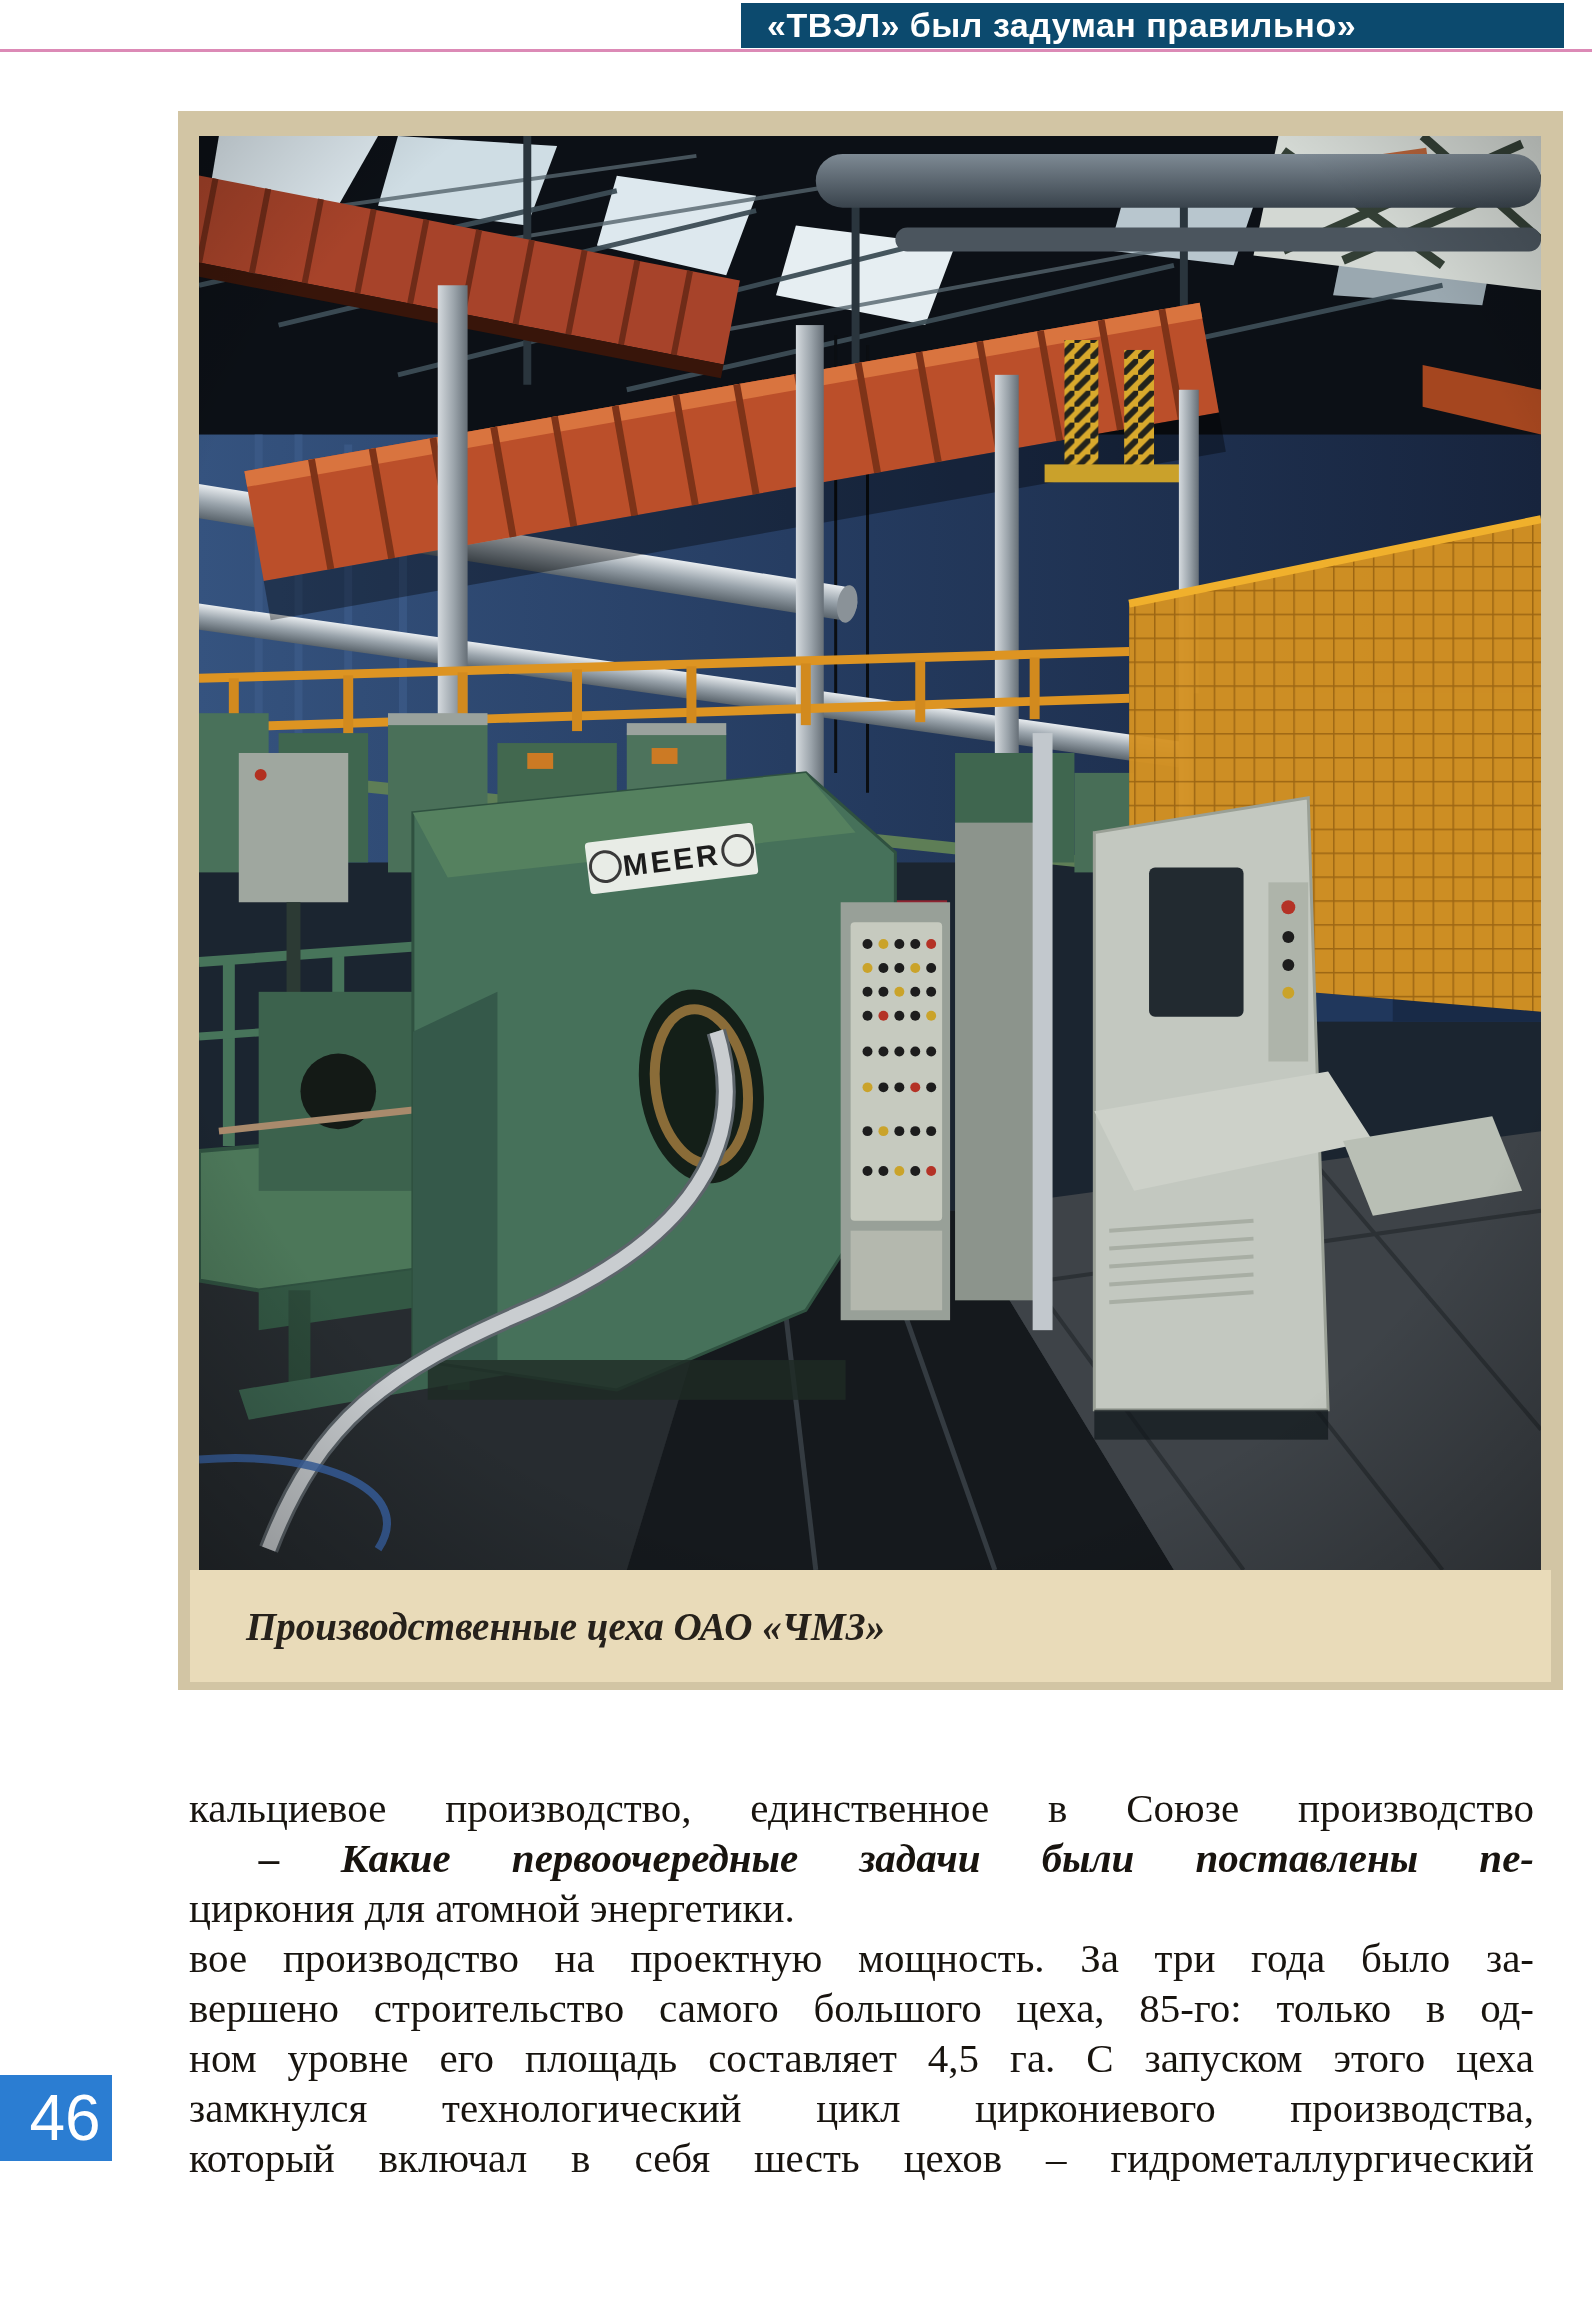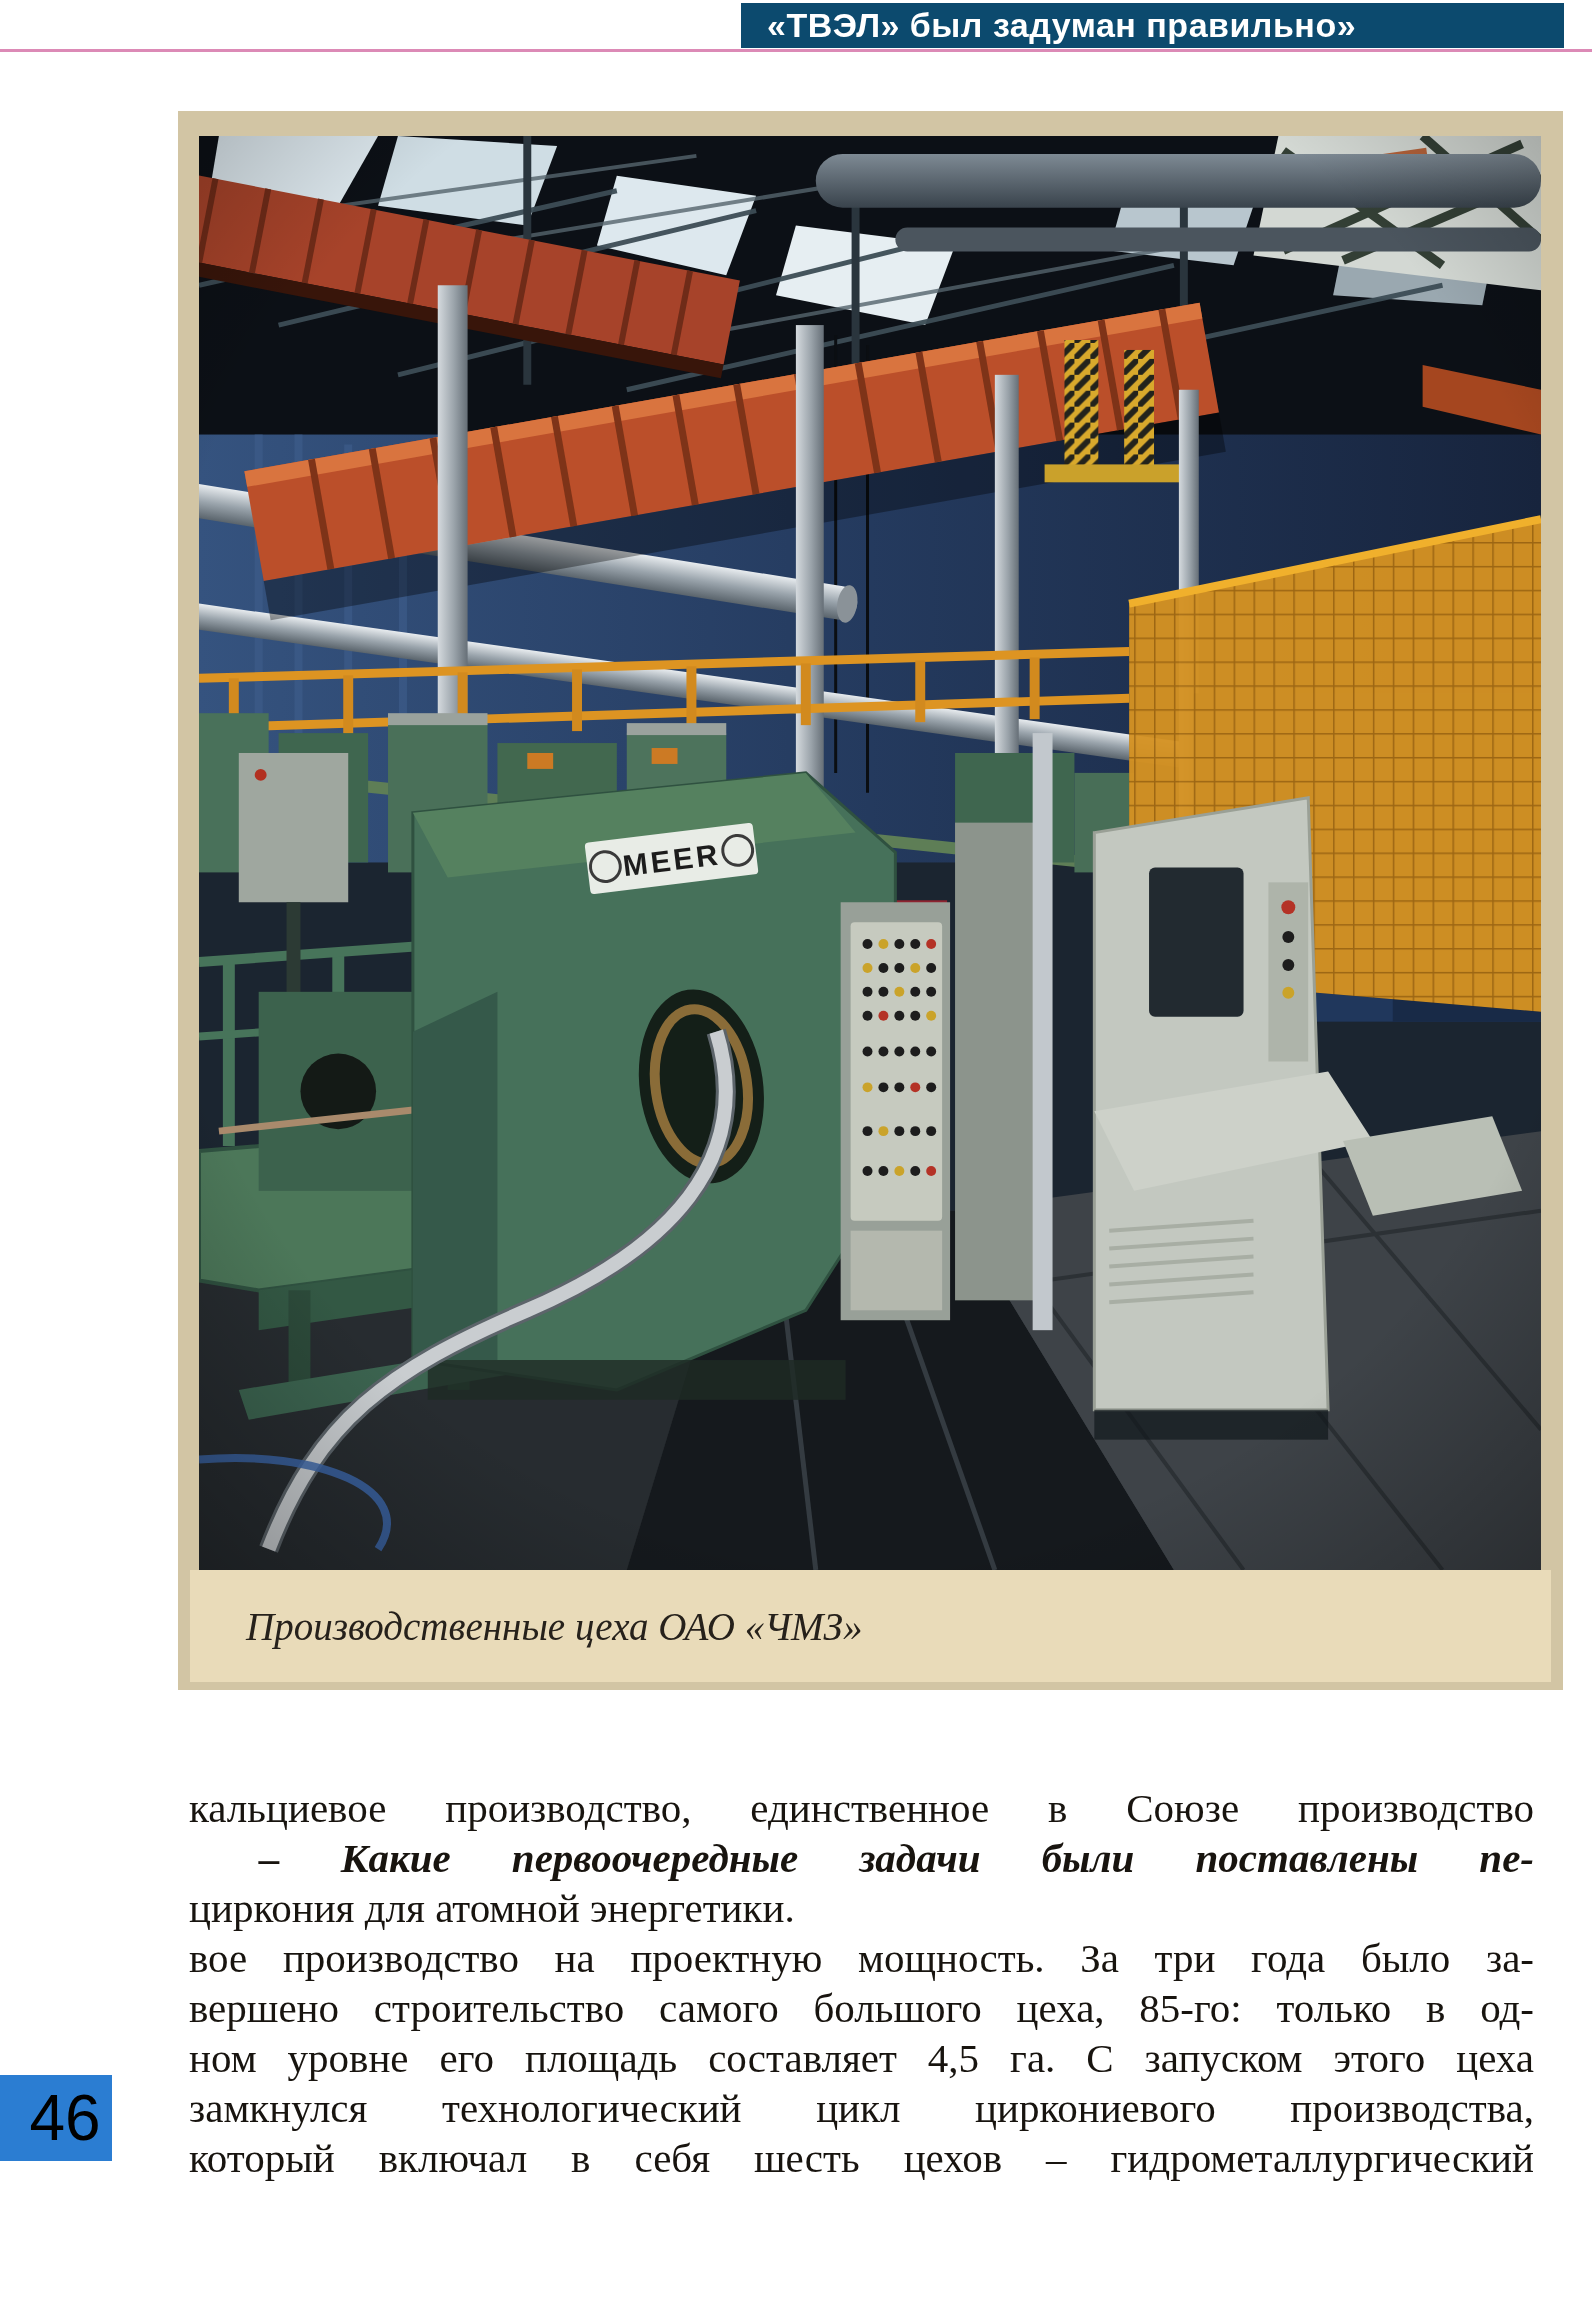--- a/index.html
+++ b/index.html
@@ -46,21 +46,21 @@
   }
   .photo svg { display: block; }
   .caption-band {
     position: absolute; left: 12px; top: 1459px;
     width: 1361px; height: 112px;
     background: #e9dbb9;
     display: flex; align-items: center;
     padding-left: 56px;
   }
   .caption-text {
-    font-size: 39px; font-weight: normal; font-style: italic;
+    font-size: 39px; font-weight: bold; font-style: italic;
     color: #26211b; white-space: nowrap;
   }
 
   
   .body-text {
     position: absolute; left: 189px; top: 1783px;
     width: 1345px;
   }
   .line {
     font-size: 41px; line-height: 50px;
@@ -73,21 +73,21 @@
   
   .page-num {
     position: absolute; left: 0; top: 2075px;
     width: 112px; height: 86px;
     background: #2b7dd2;
     display: flex; align-items: center; justify-content: center;
     padding-left: 18px;
   }
   .page-num-text {
     font-family: "Liberation Sans", sans-serif;
-    font-size: 64px; color: #000000;
+    font-size: 64px; color: #ffffff;
   }
 </style>
 </head>
 <body>
 
 <div class="header-bar">
   <span class="header-title">«ТВЭЛ» был задуман правильно»</span>
 </div>
 <div class="pink-rule"></div>
 

